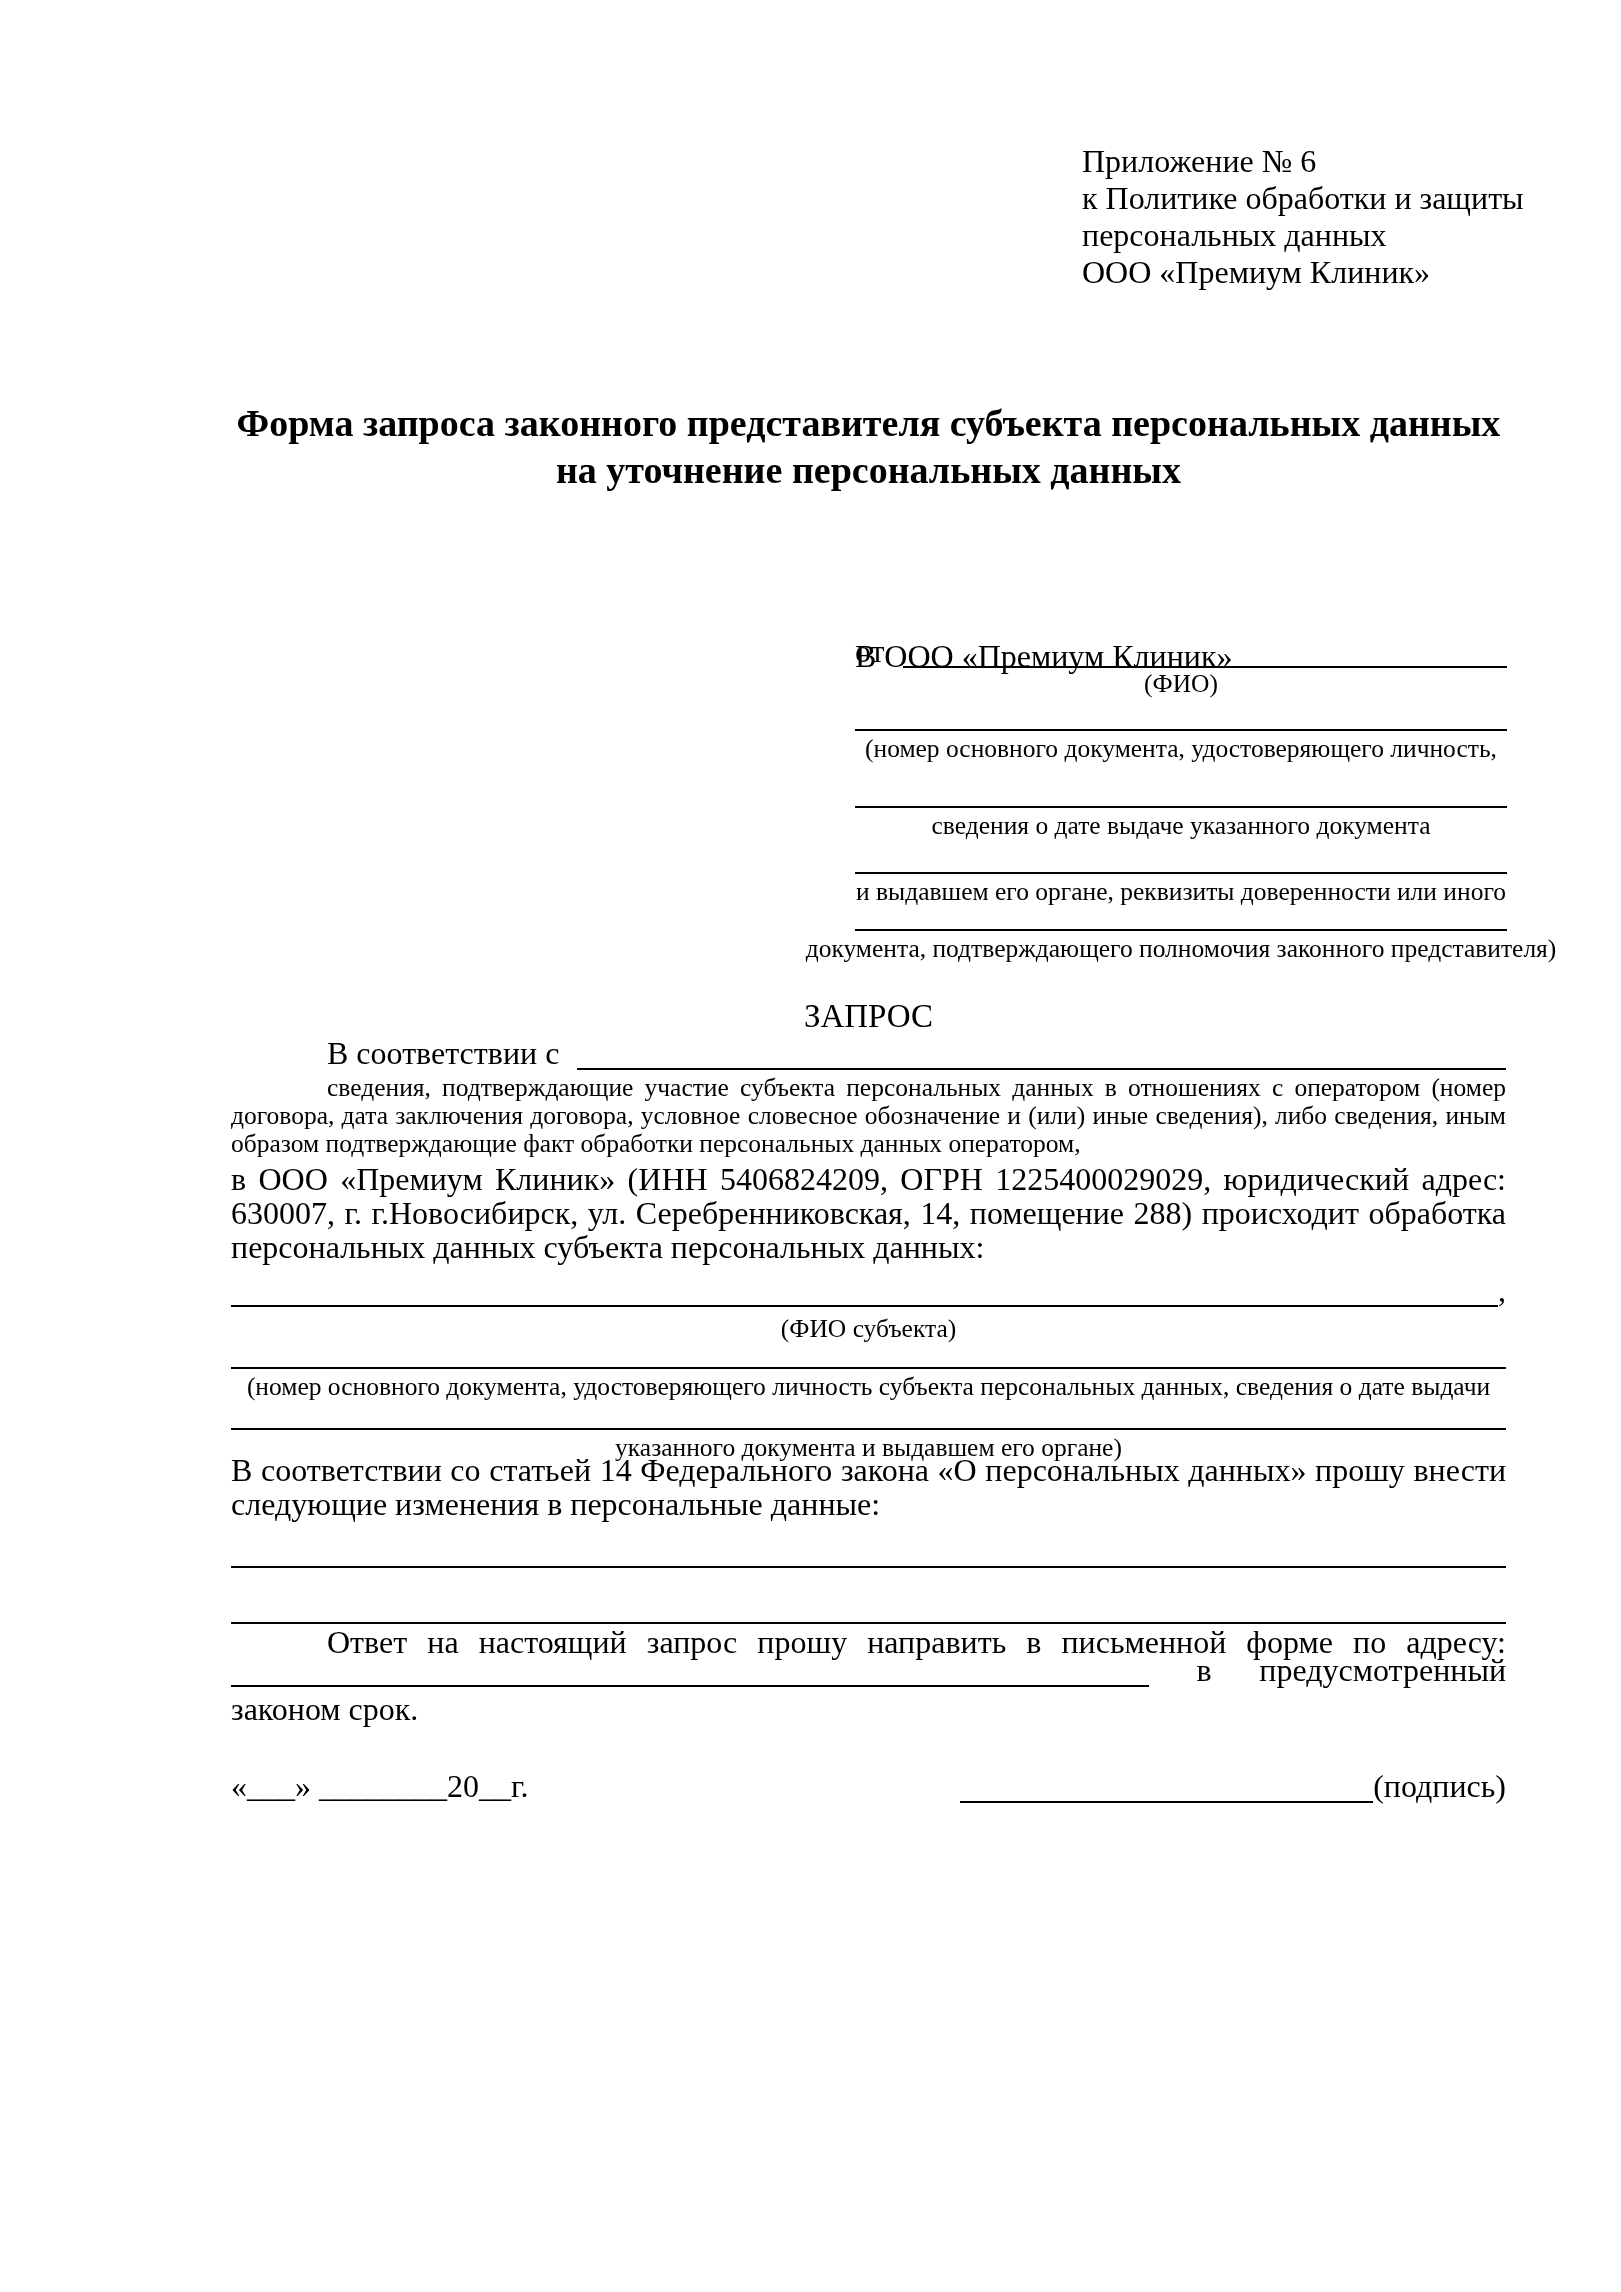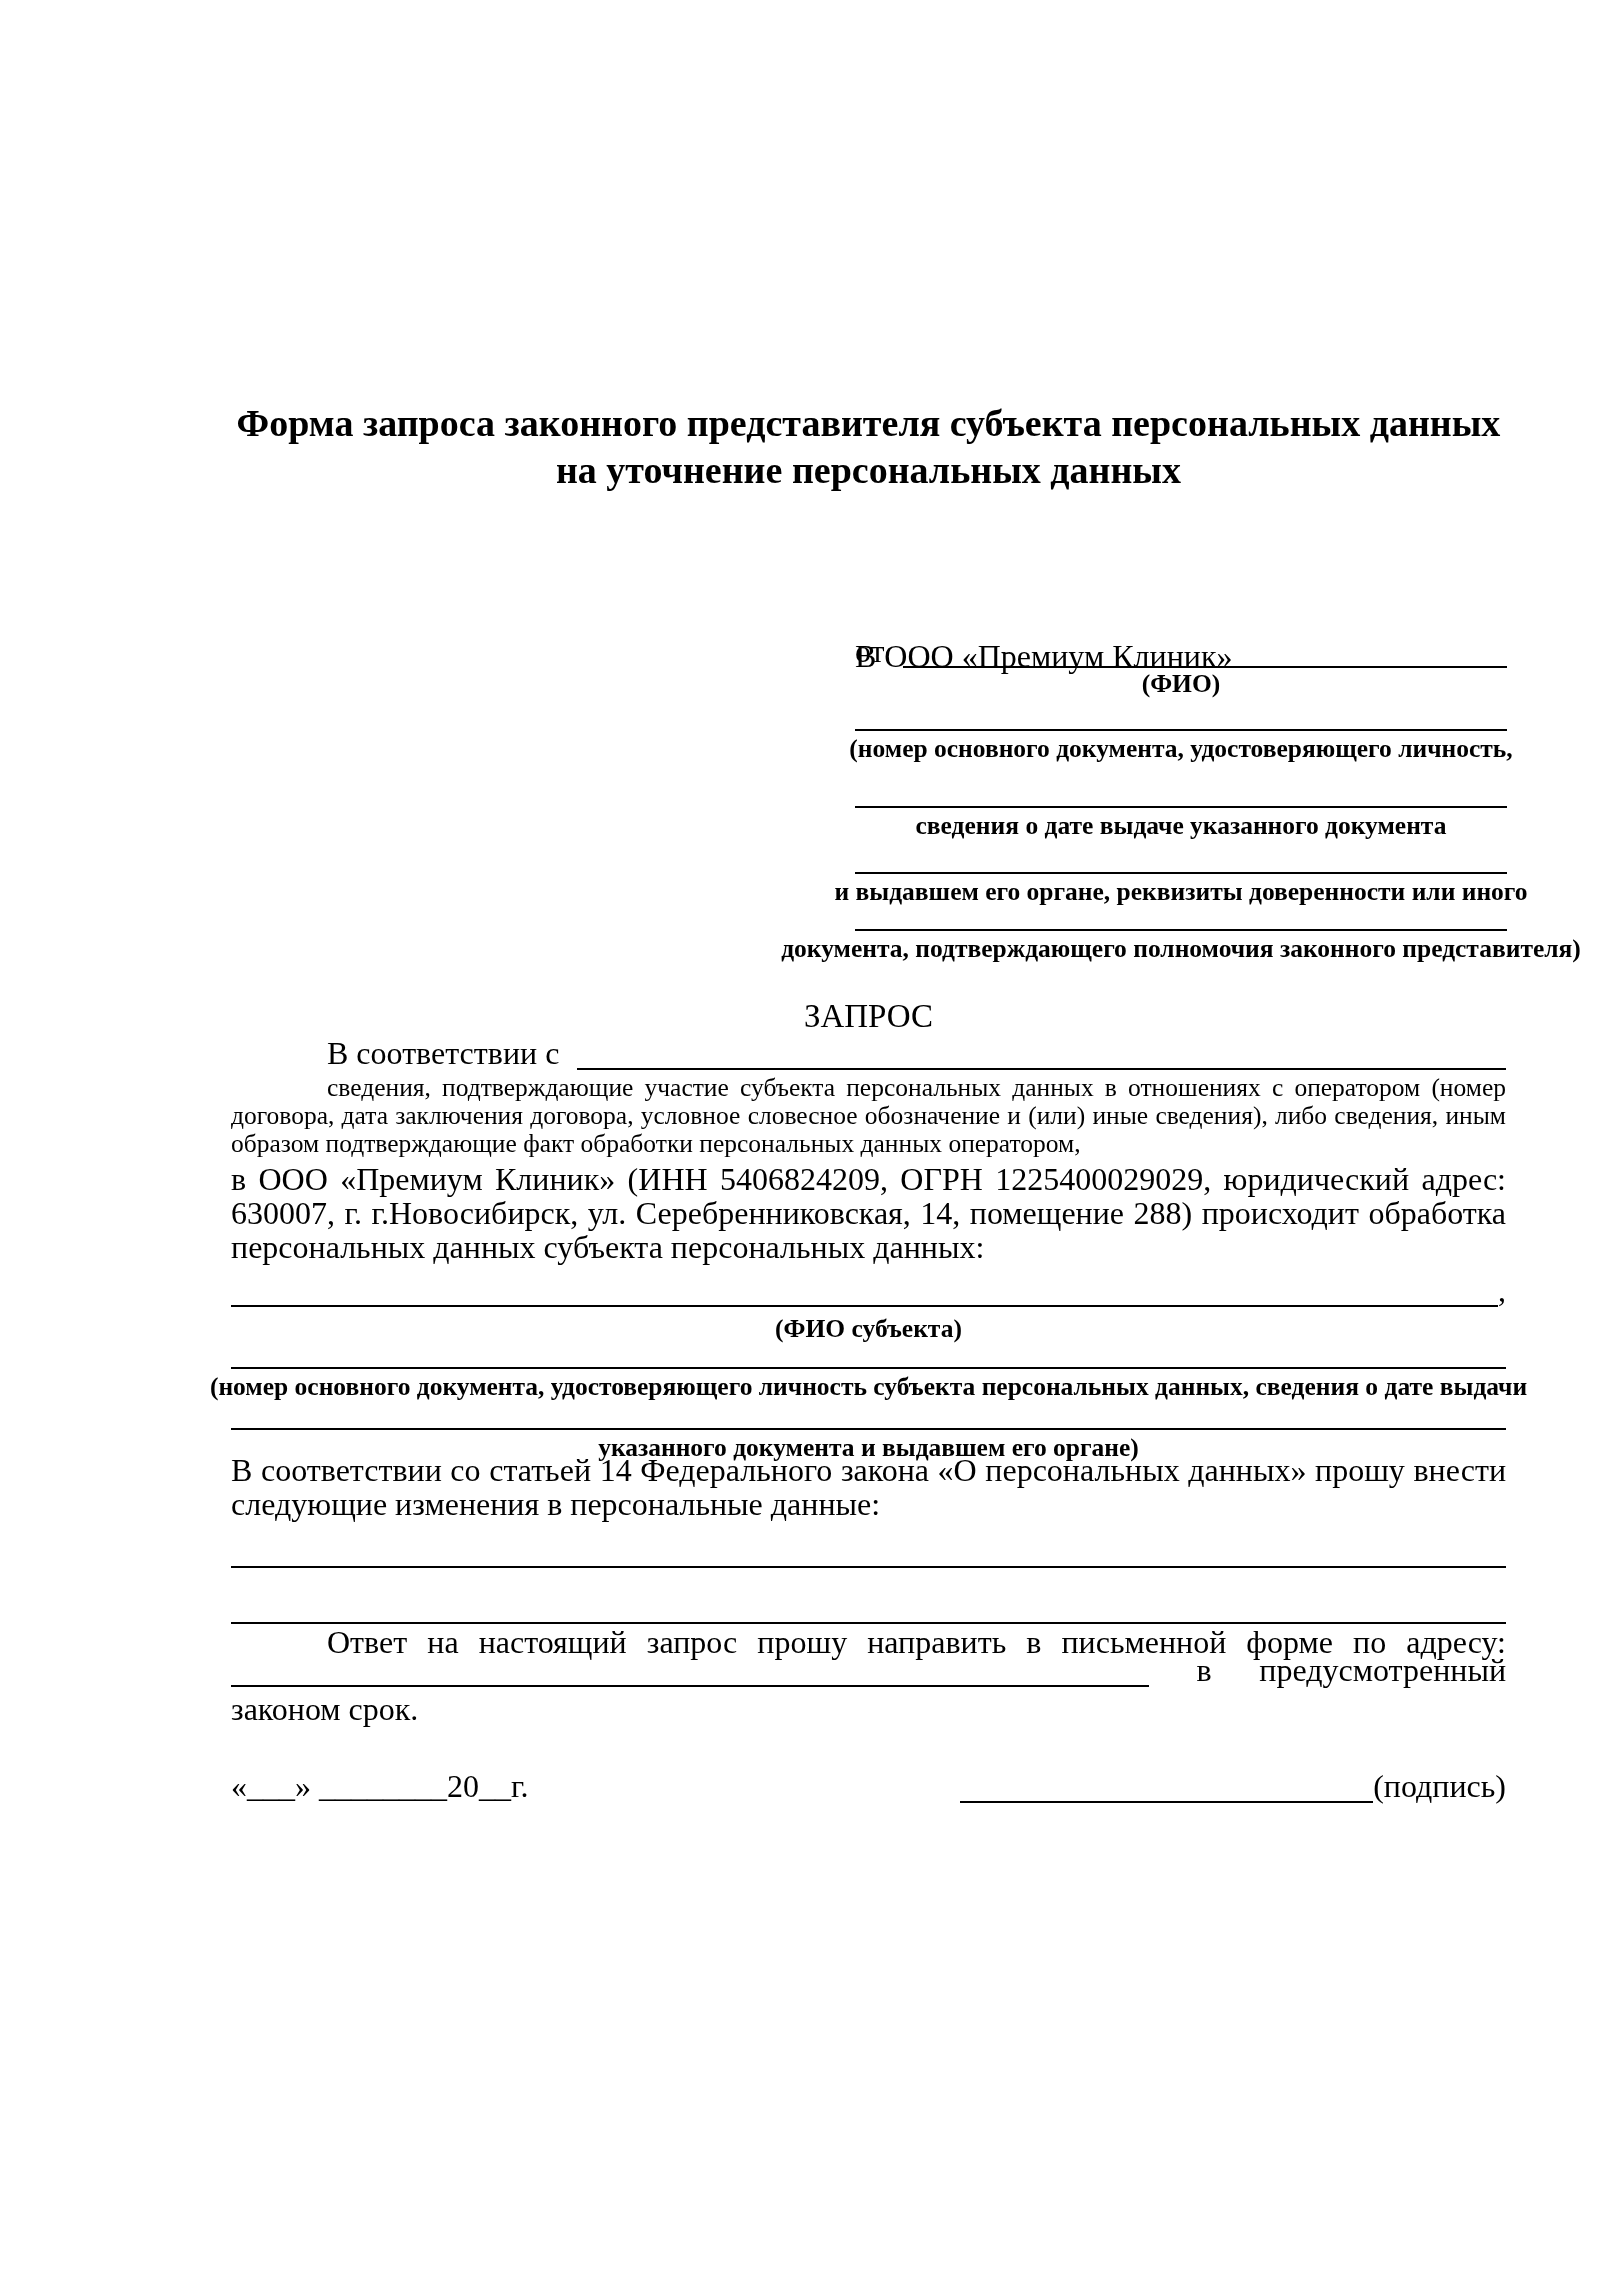--- a/index.html
+++ b/index.html
@@ -6,21 +6,21 @@
   .page{
     position:relative;
     width:1621px;height:2293px;
     background:#ffffff;color:#000000;
     font-family:"Liberation Serif","DejaVu Serif",serif;
     overflow:hidden;
   }
   .abs{position:absolute;}
   .body-text{font-size:32px;line-height:34px;}
   .caption{font-size:25.5px;line-height:27.4px;display:flex;justify-content:center;}
-  .caption span{white-space:nowrap;font-weight:bold;}
+  .caption span{white-space:nowrap;}
   .appendix{left:1082px;top:143px;font-size:32px;line-height:37px;}
   .doc-title{left:231px;width:1275px;top:400px;text-align:center;font-weight:bold;font-size:38px;line-height:47px;}
   .addr-col{left:855px;width:652px;}
   .main-col{left:231px;width:1275px;}
   .rule{border-top:2.9px solid #000;height:0;}
   .flexrow{display:flex;align-items:flex-end;}
   .fill{flex:1 1 auto;border-bottom:2.9px solid #000;height:5.9px;}
   .justify{text-align:justify;}
   .center{text-align:center;}
   .nowrap{white-space:nowrap;}
@@ -29,20 +29,26 @@
   .lastjust{text-align:justify;text-align-last:justify;}
   .sig-line{width:413px;border-bottom:2.9px solid #000;height:5.9px;display:inline-block;}
   .uline-fixed{width:918px;border-bottom:2.9px solid #000;height:5.9px;}
   .label-gap{margin-right:18px;}
 </style>
 </head>
 <body>
 
 <div class="page">
 
+  <div class="abs appendix">
+    <div>Приложение № 6</div>
+    <div>к Политике обработки и защиты</div>
+    <div>персональных данных</div>
+    <div>ООО «Премиум Клиник»</div>
+  </div>
 
   <div class="abs doc-title">
     <div>Форма запроса законного представителя субъекта персональных данных</div>
     <div>на уточнение персональных данных</div>
   </div>
 
   <div class="abs addr-col body-text" style="top:591px;margin-top:48px;">В ООО «Премиум Клиник»</div>
 
   <div class="abs addr-col flexrow" style="top:627px;height:41px;">
     <span class="body-text label-gap">от</span>

